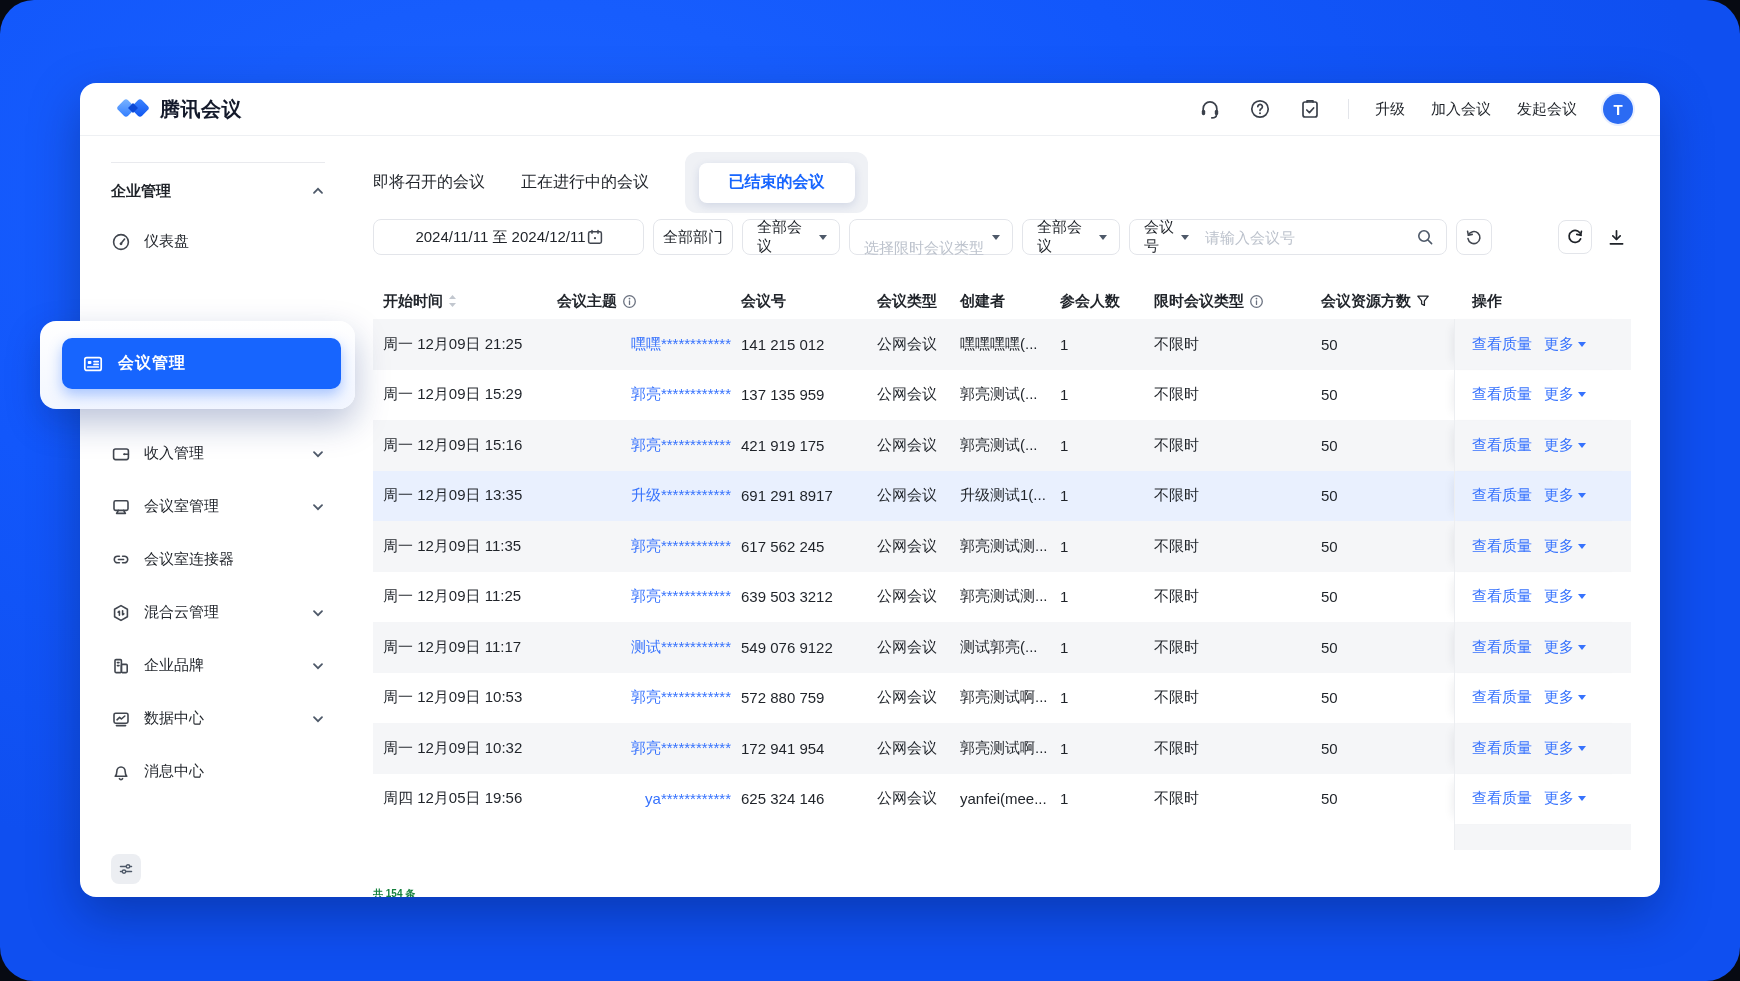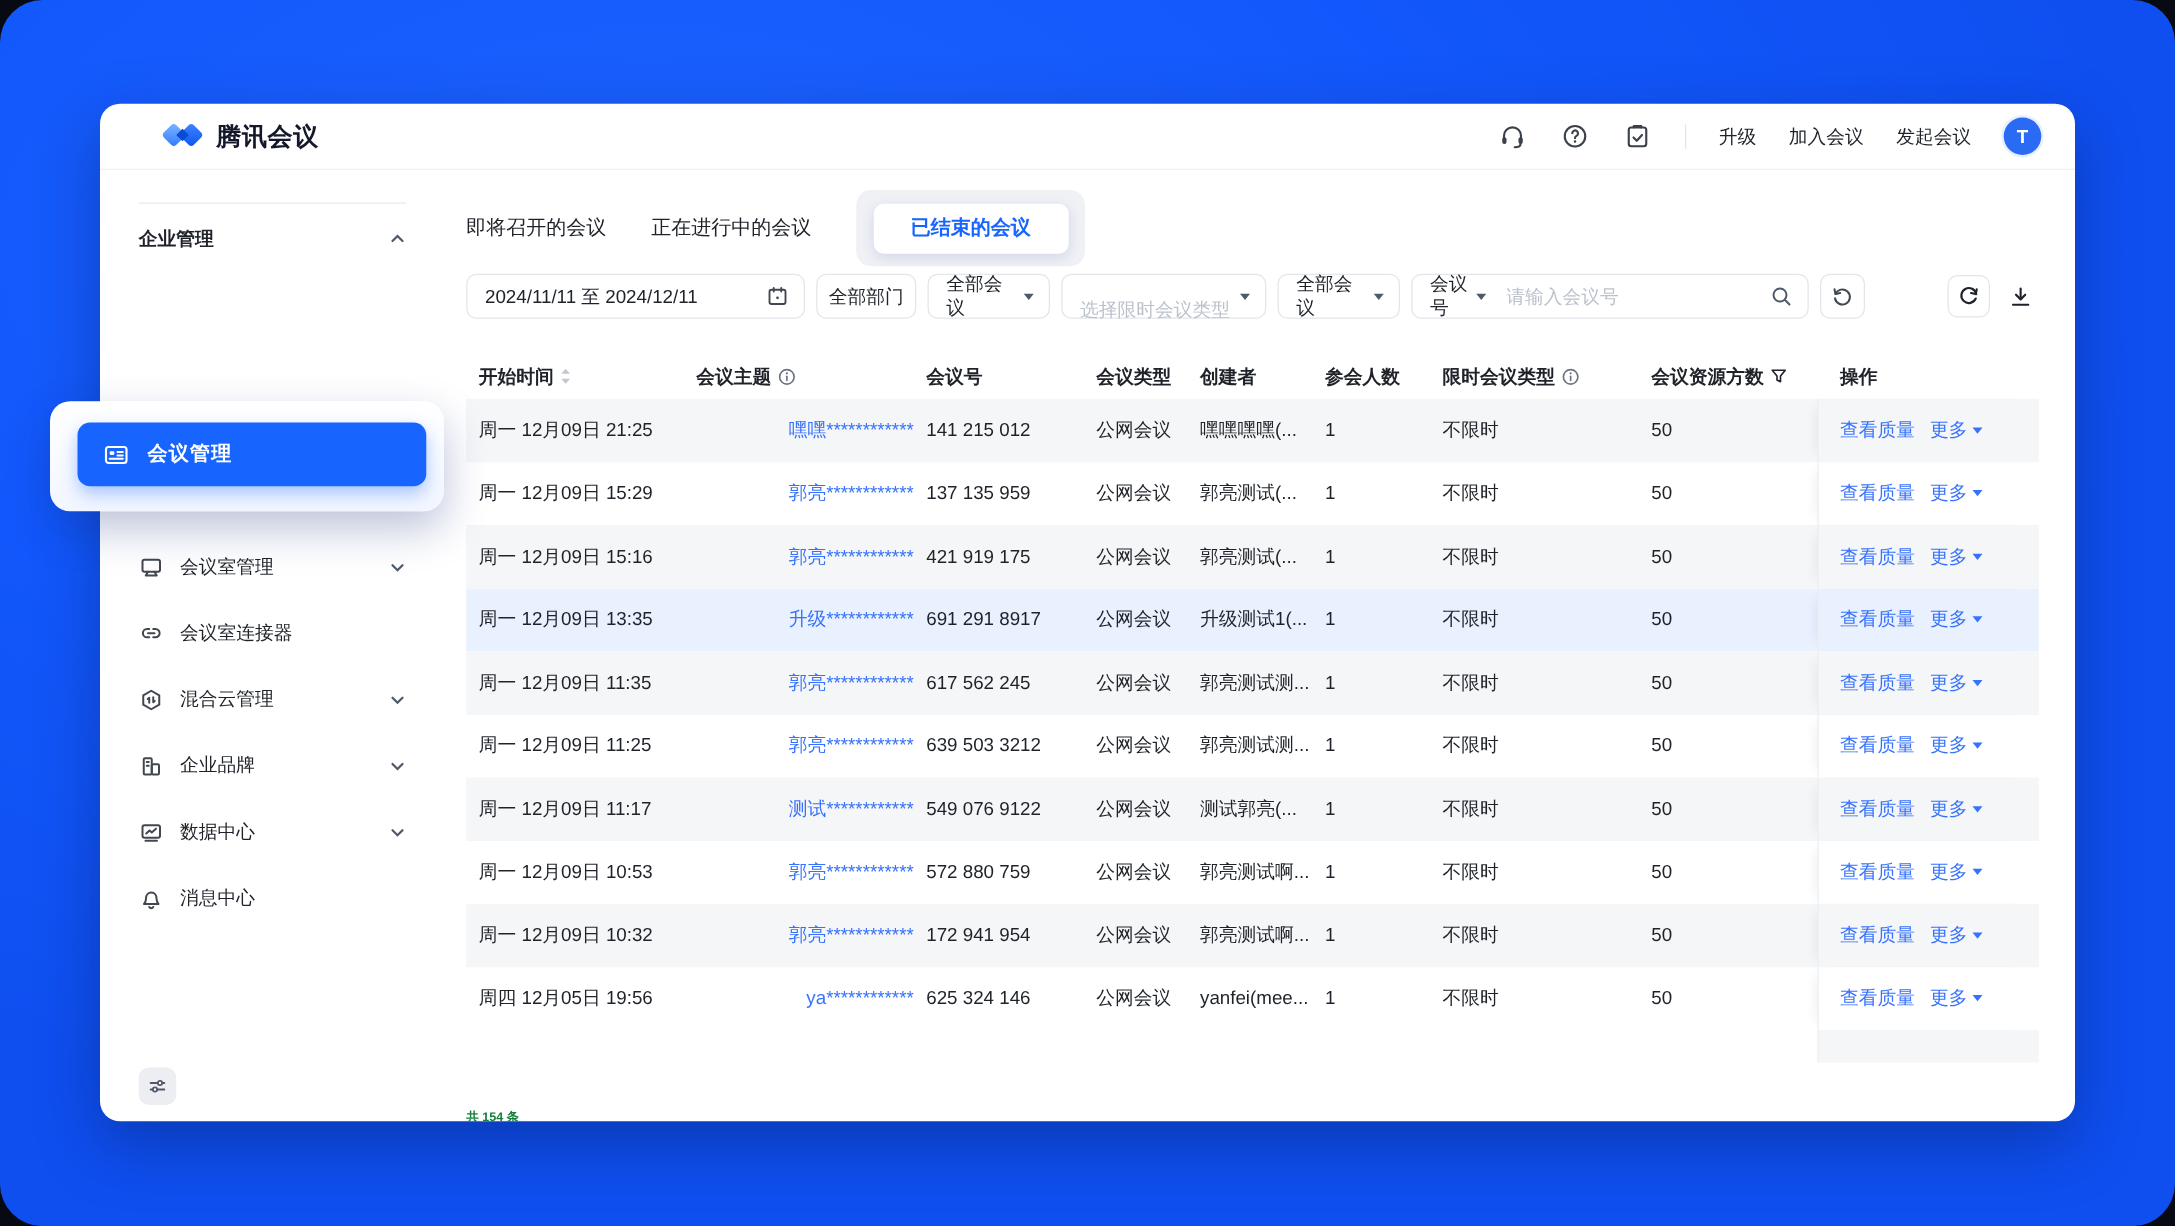--- a/index.html
+++ b/index.html
@@ -7,21 +7,21 @@
     font-family:"Liberation Sans","DejaVu Sans",sans-serif; }
   .stage { position:absolute; inset:0; border-radius:34px;
     background:radial-gradient(1200px 700px at 30% 20%, #1c63ff 0%, #1257fb 55%, #0f4ff0 100%); }
 
   
   .card { position:absolute; left:80px; top:83px; width:1580px; height:814px;
     background:#ffffff; border-radius:16px; box-shadow:0 18px 50px rgba(4,20,70,.35); overflow:hidden; }
 
   
   .topbar { height:53px; display:flex; align-items:center; justify-content:space-between;
-    padding:0 27px 0 49px; border-bottom:1px solid #eef0f3; }
+    padding:0 27px 0 36px; border-bottom:1px solid #eef0f3; }
   .brand { display:flex; align-items:center; gap:10px; }
   .brand-title { font-size:20px; font-weight:700; color:#13192a; letter-spacing:.5px; }
   .tb-right { display:flex; align-items:center; gap:26px; }
   .tb-iconbtn { width:24px; height:24px; border:none; background:transparent; cursor:pointer;
     display:flex; align-items:center; justify-content:center; padding:0; }
   .vdiv { width:1px; height:20px; background:#e3e5ea; }
   .tb-link { font-size:15px; color:#1f2329; font-weight:500; text-decoration:none; cursor:pointer; }
   .avatar { width:30px; height:30px; border-radius:50%; background:#2b6bf3; color:#fff;
     font-size:15px; font-weight:700; display:flex; align-items:center; justify-content:center;
     box-shadow:0 0 0 2px #e8efff; cursor:pointer; }
@@ -56,21 +56,21 @@
   .tab { font-size:16px; color:#1f2329; margin-right:36px; cursor:pointer; white-space:nowrap; }
   .tab-active-wrap { background:#eff1f5; border-radius:12px; height:61px; width:183px;
     display:flex; align-items:center; justify-content:center; }
   .tab-active { background:#fff; border-radius:8px; height:40px; width:156px;
     display:flex; align-items:center; justify-content:center; color:#1765fe; font-size:16px;
     font-weight:600; box-shadow:0 3px 10px rgba(25,55,135,.14); cursor:pointer; white-space:nowrap; }
 
   .filters { margin-top:6px; display:flex; align-items:center; gap:9px; }
   .ctrl { height:36px; border:1px solid #e3e5ea; border-radius:8px; background:#fff;
     display:flex; align-items:center; font-size:15px; color:#1f2329; cursor:pointer; }
-  .date-ctrl { width:271px; padding:0 12px 0 14px; justify-content:space-between; }
+  .date-ctrl { width:271px; padding:0 12px 0 14px; justify-content:center; }
   .btn-ctrl { width:80px; justify-content:center; }
   .dd { justify-content:space-between; padding:0 12px 0 14px; }
   .dd .caret { margin-left:8px; }
   .placeholder { color:#bcc2cc;margin-top:22px; }
   .caret { width:0; height:0; border-left:4.5px solid transparent; border-right:4.5px solid transparent;
     border-top:5.5px solid #4e5969; }
   .combo { width:318px; padding:0; }
   .combo .sel { display:flex; align-items:center; justify-content:space-between; width:98px;
     padding:0 12px 0 14px; height:100%; }
   .combo input { border:none; outline:none; flex:1; font-size:15px; height:100%;
@@ -171,20 +171,30 @@
         <div class="side-div"></div>
         <div class="side-group">
           <span>企业管理</span>
           <span class="ic">
             <svg width="14" height="14" viewBox="0 0 14 14" fill="none" stroke="#4e5969" stroke-width="1.8" stroke-linecap="round">
                 <path d="M3 8.8 L7 4.8 L11 8.8"></path>
               </svg>
           </span>
         </div>
 
+        <div class="side-item">
+          <span class="ic">
+            <svg width="20" height="20" viewBox="0 0 20 20" fill="none" stroke="#41464f" stroke-width="1.6" stroke-linecap="round">
+              <circle cx="10" cy="10" r="7.4"></circle>
+                <path d="M10 11.5 L13.6 7"></path>
+                <circle cx="10" cy="11.8" r="1.4" fill="#41464f" stroke="none"></circle>
+            </svg>
+          </span>
+          <span class="grow">仪表盘</span>
+        </div>
 
         <div class="pill-slot"></div>
 
         <div class="side-item">
           <span class="ic">
             <svg width="20" height="20" viewBox="0 0 20 20" fill="none" stroke="#41464f" stroke-width="1.6" stroke-linecap="round">
               <rect x="2.6" y="4.4" width="14.8" height="11.2" rx="2"></rect>
                 <path d="M2.6 8.2 h14.8"></path>
                 <path d="M5.6 12.4 h3.4"></path>
             </svg>

